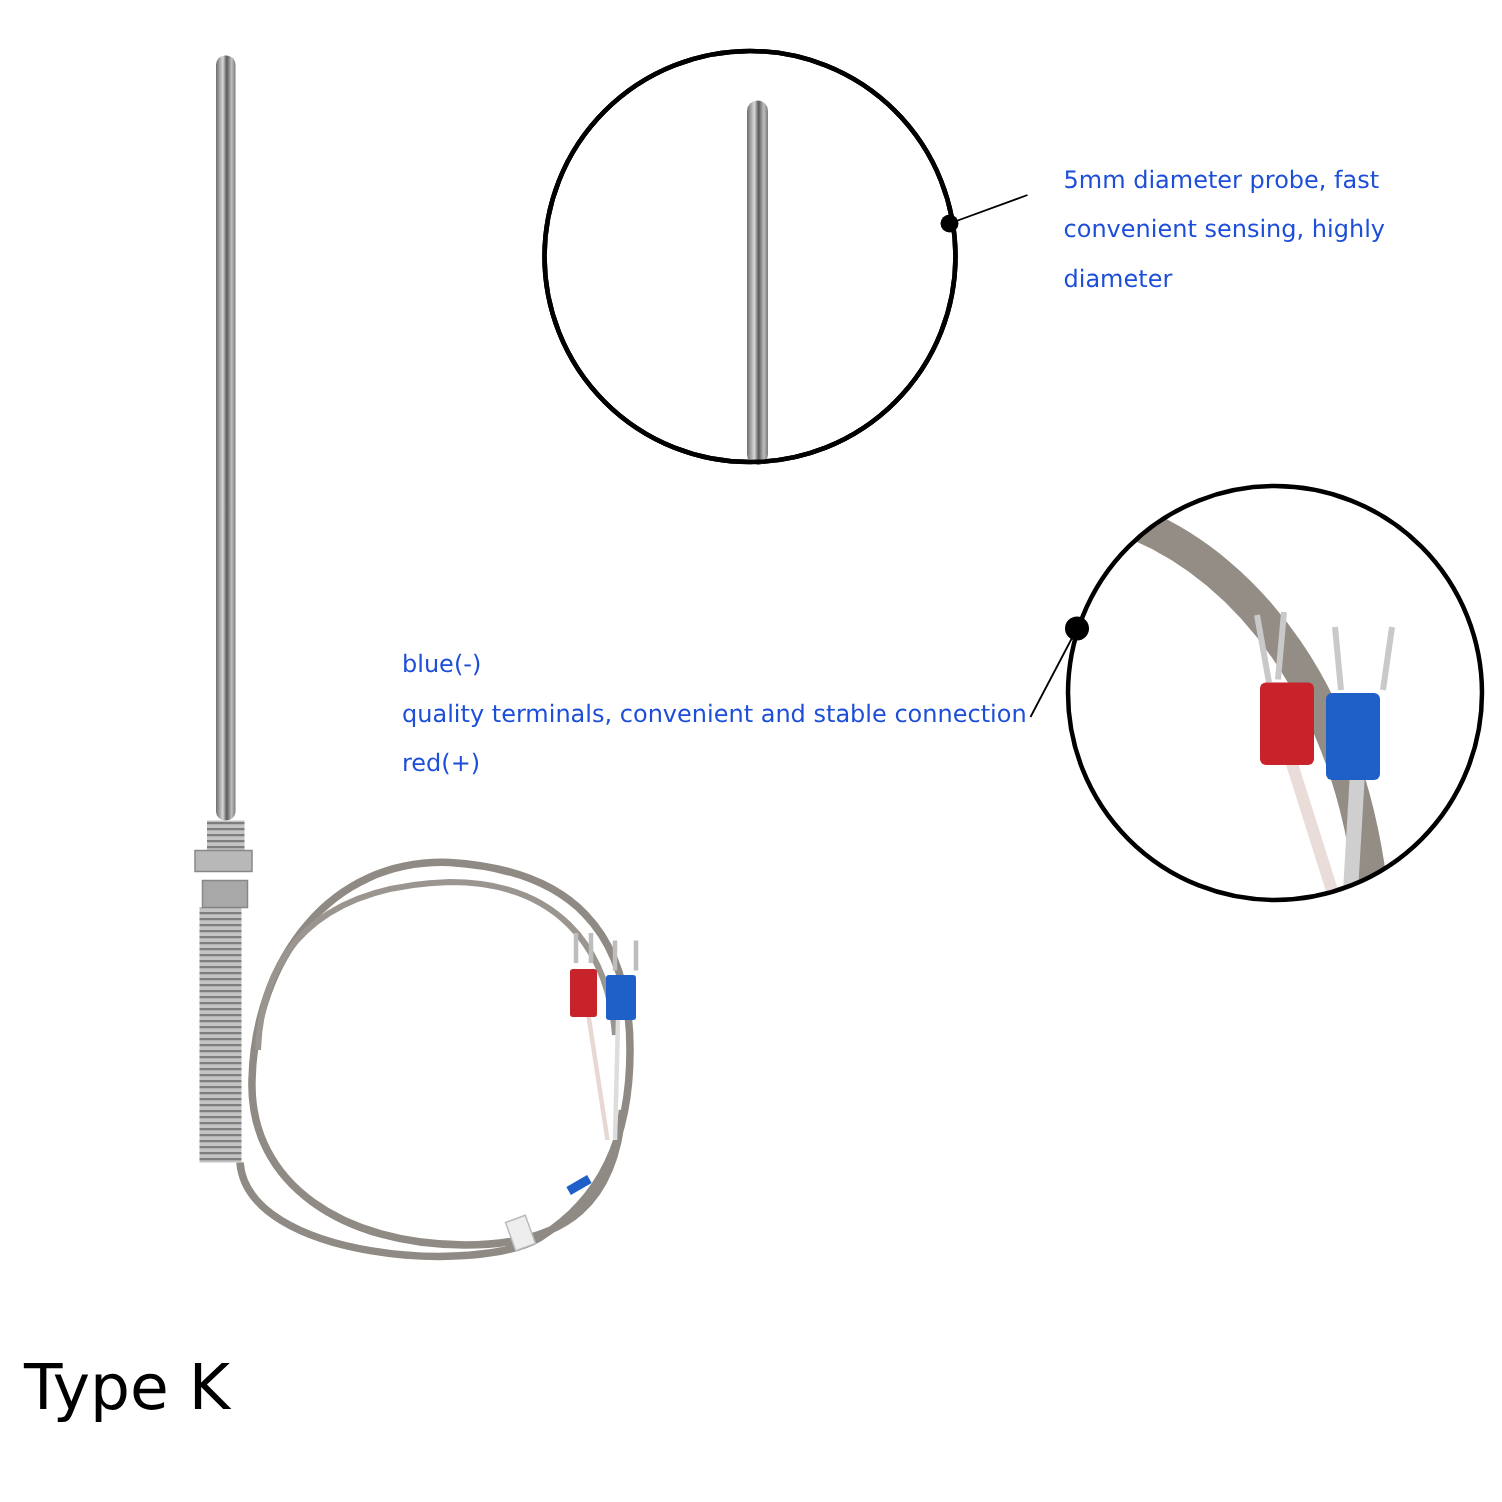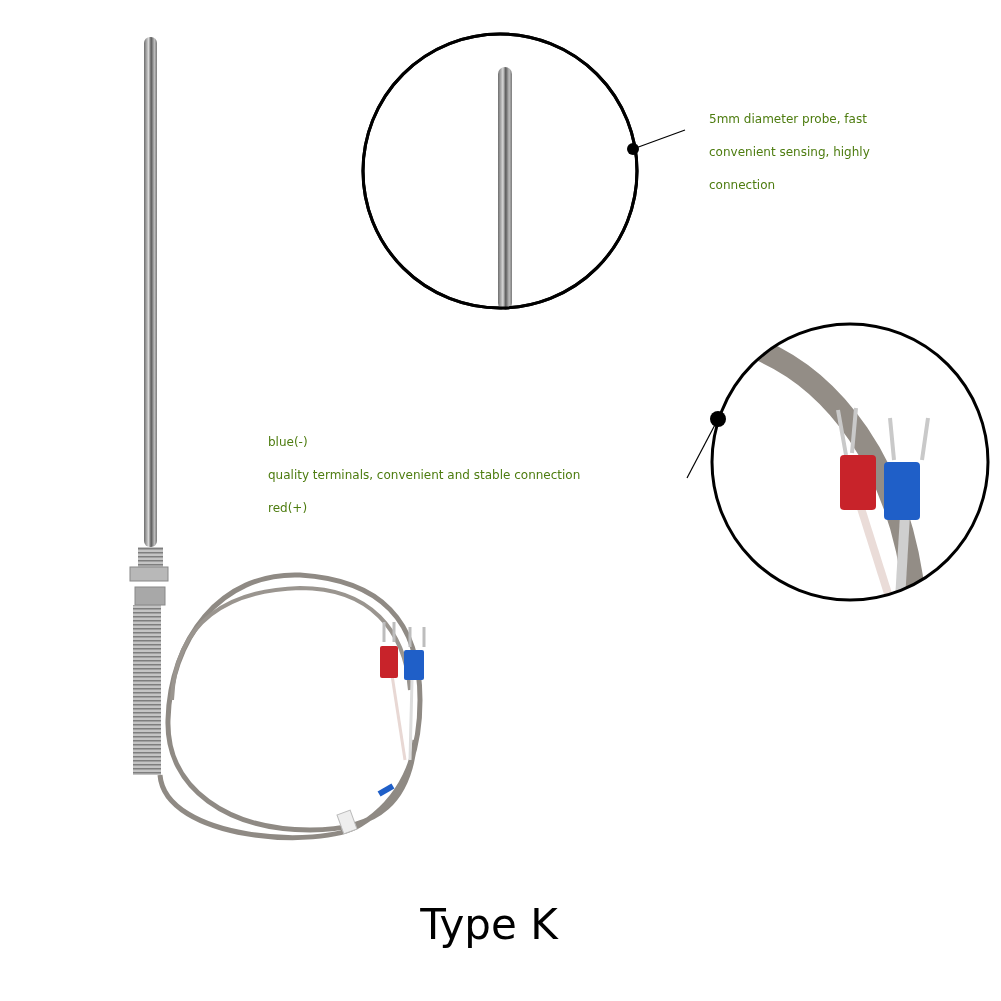--- a/index.html
+++ b/index.html
@@ -1,19 +1,19 @@
 <!DOCTYPE html>
 <html><head>
 <meta charset="utf-8">
 <style>
   html, body { margin:0; padding:0; background:#ffffff; }
   body { width:1001px; height:1001px; position:relative; overflow:hidden; font-family:"DejaVu Sans", sans-serif; color:#111; }
   .abs { position:absolute; }
-  .txt { font-size:12px; line-height:33px; white-space:nowrap; color:#4d7c0f; }
-  #title { left:4px; width:970px; top:900px; text-align:center; font-size:42px; color:#000; }
+  .txt { font-size:16px; line-height:33px; white-space:nowrap; color:#1d4ed8; }
+  #title { left:16px; width:970px; top:900px; text-align:left; font-size:42px; color:#000; }
   svg { position:absolute; left:0; top:0; }
 </style>
 </head>
 <body>
 
 <svg width="1001" height="1001" viewBox="0 0 1001 1001">
   <defs>
     <linearGradient id="steel" x1="0" x2="1" y1="0" y2="0">
       <stop offset="0" stop-color="#6d6d6d"></stop>
       <stop offset="0.35" stop-color="#d8d8d8"></stop>
@@ -88,21 +88,21 @@
   </g>
   <g>
     <line x1="718" y1="419" x2="687" y2="478" stroke="#000" stroke-width="1.2"></line>
     <circle cx="718" cy="419" r="8" fill="#000"></circle>
   </g>
 </svg>
 
 <div class="abs txt" style="left:709px; top:103px;">
   <div>5mm diameter probe, fast</div>
   <div>convenient sensing, highly</div>
-  <div>connection</div>
+  <div>diameter</div>
 </div>
 
 <div class="abs txt" style="left:268px; top:426px;">
   <div>blue(-)</div>
   <div>quality terminals, convenient and stable connection</div>
   <div>red(+)</div>
 </div>
 
 <div id="title" class="abs">Type K</div>
 

